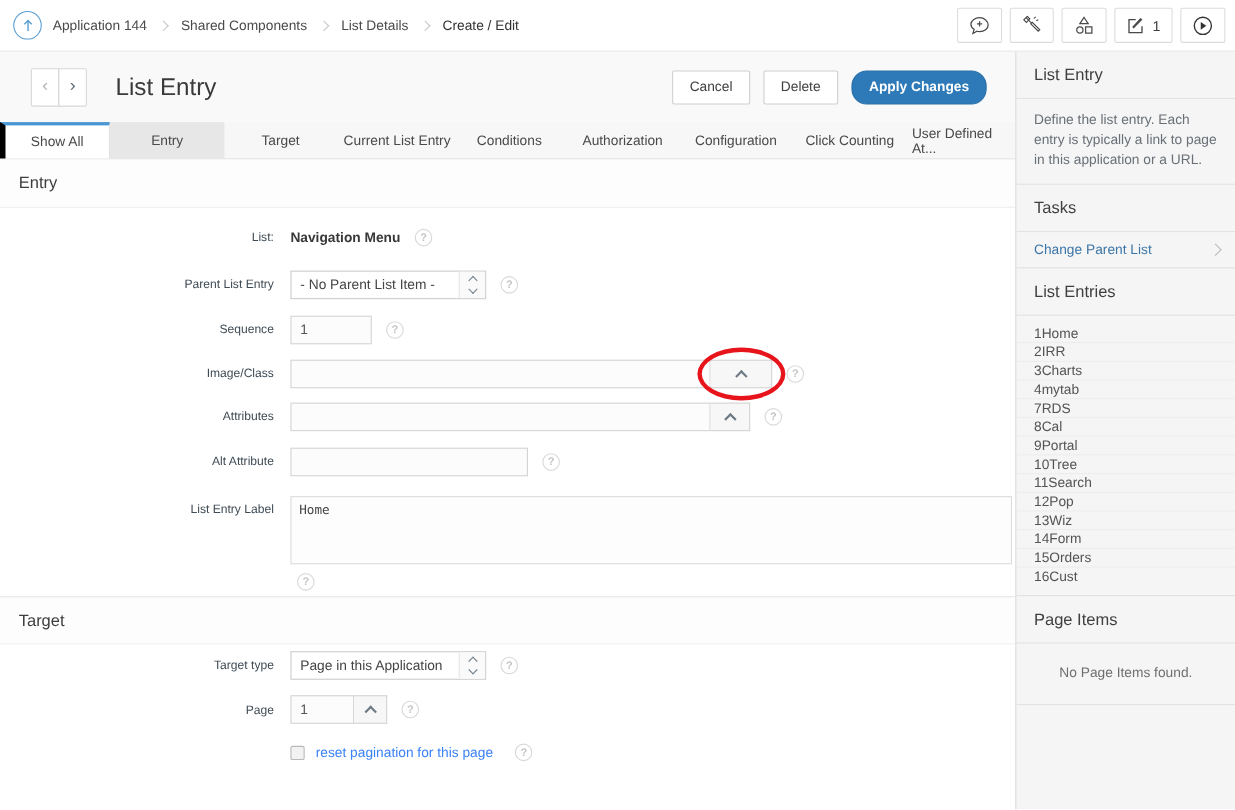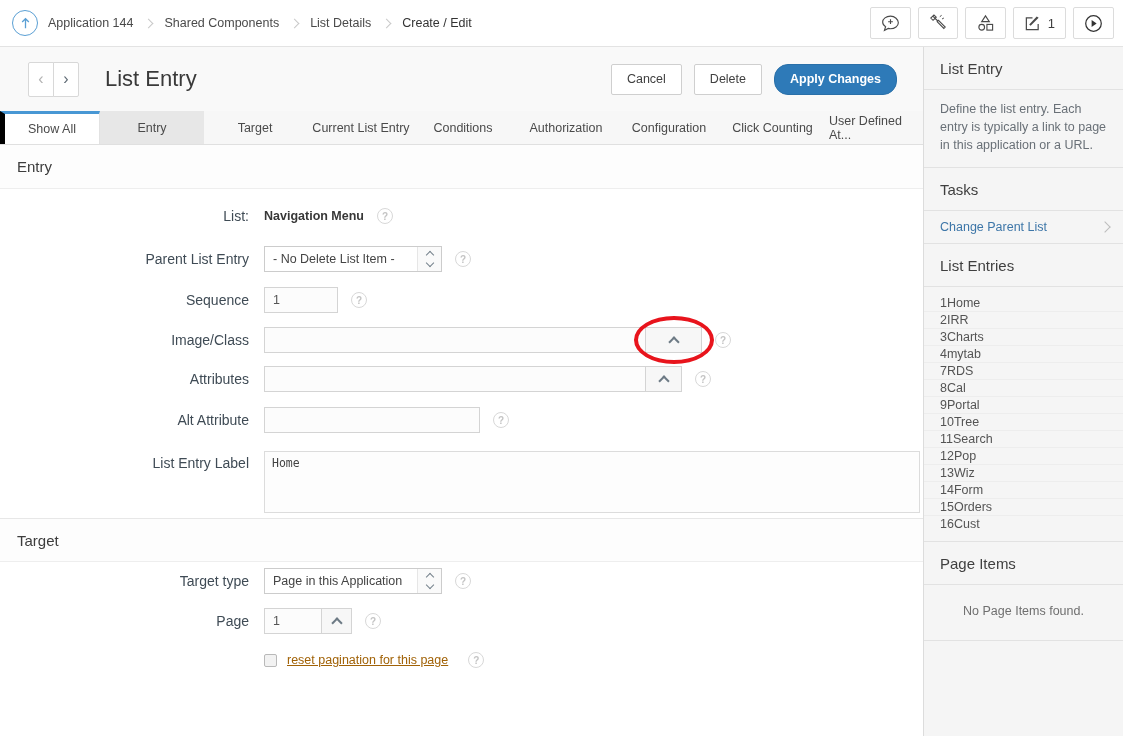--- a/index.html
+++ b/index.html
@@ -39,46 +39,46 @@
   .tab { display:flex; align-items:center; justify-content:center; font-size:12.5px; color:#4a4a4a; cursor:pointer; }
   .tab.active { background:#fff; border-top:3px solid #4897d4; border-left:5px solid #000000; border-right:1px solid #e2e2e2; }
   .tab.hovered { background:#e7e7e7; }
   .t1{width:100px}.t2{width:104px}.t3{width:102px}.t4{width:110px}.t5{width:94px}.t6{width:112px}.t7{width:94px}.t8{width:113px}.t9{width:94px}
 
   
   .section-h { height:44px; display:flex; align-items:center; padding-left:17px; background:#fdfdfd; border-bottom:1px solid #eeeeee; font-size:15px; color:#3d3d3d; }
   .section-h.top-border { border-top:1px solid #e7e7e7; }
   .fields { padding-top:17px; background:#fff; }
   .frow { display:flex; align-items:center; }
-  .flabel { width:264px; padding-right:15px; text-align:right; font-size:14px; color:#3f4b55; flex-shrink:0; }
+  .flabel { width:264px; padding-right:15px; text-align:right; font-size:11px; color:#3f4b55; flex-shrink:0; }
   .fctl { display:flex; align-items:center; position:relative; }
   .req { color:#e0202a; position:relative; top:-4px; margin-right:3px; font-size:12px; }
   .bold-value { font-size:12.5px; font-weight:700; color:#383838; }
   .text-input { height:26px; border:1px solid #d4d4d4; background:#fcfcfc; padding:0 8px; font-size:12.5px; color:#555; font-family:inherit; }
   .select { height:26px; width:178px; border:1px solid #cccccc; background:#fff; display:flex; align-items:center; cursor:pointer; }
   .select-text { flex:1; padding:0 8px; font-size:12.5px; color:#444; white-space:nowrap; overflow:hidden; }
   .spin { width:24px; align-self:stretch; border-left:1px solid #e6e6e6; background:#fafafa; display:flex; flex-direction:column; align-items:center; justify-content:center; }
   .spin i { width:6px; height:6px; border:solid #75828c; border-width:1.5px 1.5px 0 0; }
   .spin .up { transform:rotate(-45deg); margin-bottom:1px; }
   .spin .dn { transform:rotate(135deg); margin-top:1px; }
   .popup-btn { height:26px; border:1px solid #d4d4d4; border-left:none; background:#f7f7f7; display:flex; align-items:center; justify-content:center; cursor:pointer; }
   .chev-up { width:8px; height:8px; border:solid #6d7a85; border-width:2px 2px 0 0; transform:rotate(-45deg); margin-top:4px; }
   .help { width:16px; height:16px; flex-shrink:0; border-radius:50%; border:1px solid #d8d8d8; color:#c4c4c4; font-size:10px; font-weight:700; display:flex; align-items:center; justify-content:center; margin-left:13px; cursor:pointer; }
   .help::before { content:"?"; }
   .textarea { width:656px; height:62px; border:1px solid #dcdcdc; background:#fdfdfd; font-family:"DejaVu Sans Mono", monospace; font-size:11.5px; color:#444; padding:4px 7px; resize:none; }
   .cb { width:13px; height:13px; border:1px solid #b9b9b9; border-radius:2px; background:#f2f2f2; margin-right:10px; flex-shrink:0; cursor:pointer; }
-  .cb-label { font-size:12.5px; color:#a16207; margin-right:20px;text-decoration:underline; }
+  .cb-label { font-size:12.5px; color:#3b82f6; margin-right:20px; }
   .annotation { position:absolute; left:370px; top:-11px; width:80px; height:48px; border:4px solid #e8141c; border-radius:50%; pointer-events:none; z-index:5; }
 
   .mb15{margin-bottom:15px}.mb14{margin-bottom:14px}.mb13{margin-bottom:13px}.mb18{margin-bottom:18px}.mb20{margin-bottom:20px}
   .w382{width:382px}.w74{width:74px}.w216{width:216px}.w58{width:58px}
   .pbtn-56{width:56px}.pbtn-36{width:36px}.pbtn-30{width:30px}
   .top-align { align-items:flex-start; }
   .top-align .flabel { padding-top:4px; }
-  .col { display:flex; align-items:flex-start; }
+  .col { display:flex; flex-direction:column; align-items:flex-start; }
   .col .help { margin:8px 0 0 6px; }
 
   
   .sb-h { padding:13px 16px 12px; font-size:15px; color:#3f3f3f; border-bottom:1px solid #e2e2e2; }
   .sb-desc { padding:11px 16px 13px; color:#697077; line-height:1.42; border-bottom:1px solid #e2e2e2; }
   .sb-link-row { padding:9px 14px 9px 16px; display:flex; align-items:center; justify-content:space-between; border-bottom:1px solid #e2e2e2; cursor:pointer; }
   .sb-link { color:#3d76a8; }
   .sb-chev { width:8px; height:8px; border-top:1.5px solid #bcbcbc; border-right:1.5px solid #bcbcbc; transform:rotate(45deg); }
   .sb-list { padding:8px 0; border-bottom:1px solid #e2e2e2; }
   .sb-item { padding:0 16px; height:17px; line-height:16px; color:#545454; border-bottom:1px solid #ededed; cursor:pointer; }
@@ -190,21 +190,21 @@
         <div class="fctl">
           <span class="bold-value">Navigation Menu</span>
           <span class="help"></span>
         </div>
       </div>
 
       <div class="frow mb15">
         <div class="flabel">Parent List Entry</div>
         <div class="fctl">
           <div class="select">
-            <span class="select-text">- No Delete List Item -</span>
+            <span class="select-text">- No Parent List Item -</span>
             <span class="spin">
                 <i class="up"></i>
                 <i class="dn"></i>
               </span>
           </div>
           <span class="help"></span>
         </div>
       </div>
 
       <div class="frow mb14">

